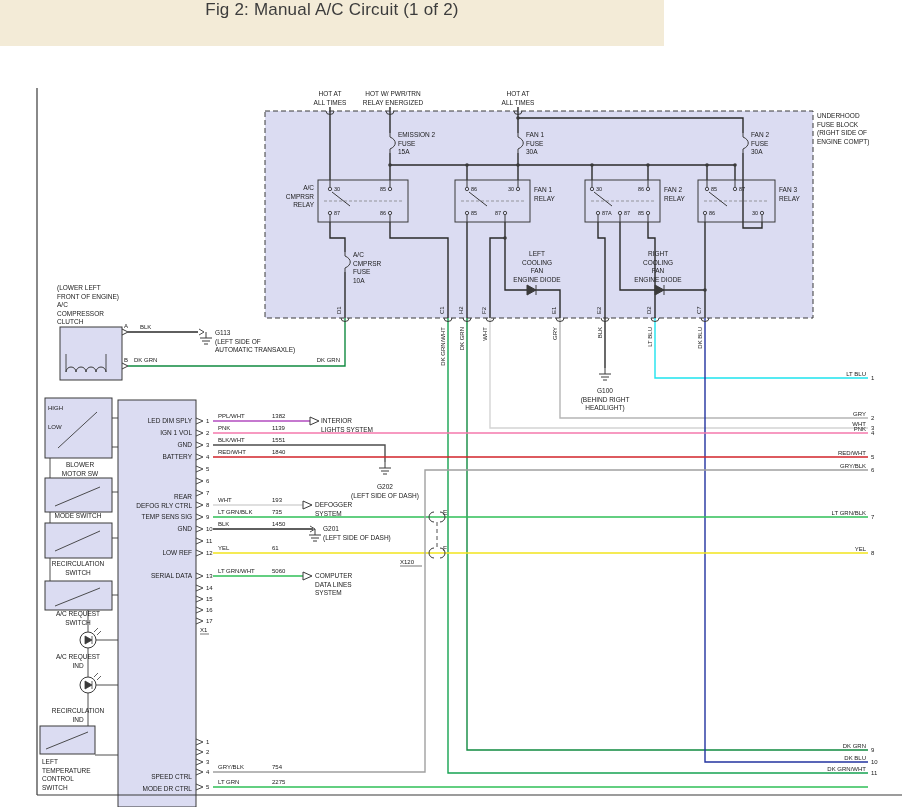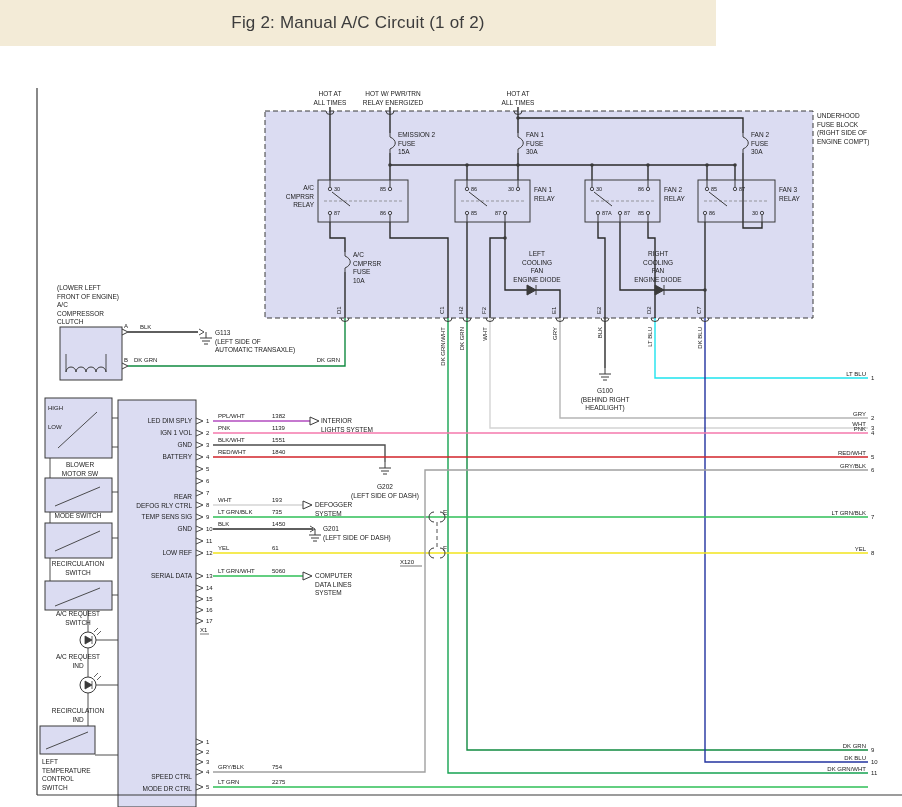--- a/index.html
+++ b/index.html
@@ -1,18 +1,18 @@
 <!DOCTYPE html>
 <html><head>
 <meta charset="utf-8">
 <style>
 *{margin:0;padding:0;box-sizing:border-box}
 html,body{background:#fff}
 body{width:902px;height:807px;position:relative;overflow:hidden;font-family:"Liberation Sans","DejaVu Sans",sans-serif}
-.header{position:absolute;left:0;top:0;width:716px;height:46px;background:#f3ebd7;display:flex;align-items:center;justify-content:center}
+.header{position:absolute;left:0;top:0;width:664px;height:46px;background:#f3ebd7;display:flex;align-items:flex-start;justify-content:center}
 .header .title{font-size:17px;color:#3c3c3c;letter-spacing:.2px}
 svg{position:absolute;left:0;top:0}
 svg text{font-family:"Liberation Sans","DejaVu Sans",sans-serif}
 </style>
 </head>
 <body>
 
 <svg id="diagram" width="902" height="807" viewBox="0 0 902 807">
     <rect x="265" y="111" width="548" height="207" fill="#dbdcf2" stroke="#3a3a3a" stroke-width="1" stroke-dasharray="5,3"></rect>
     <rect x="60" y="327" width="62" height="53" fill="#dbdcf2" stroke="#3a3a3a" stroke-width="1"></rect>

